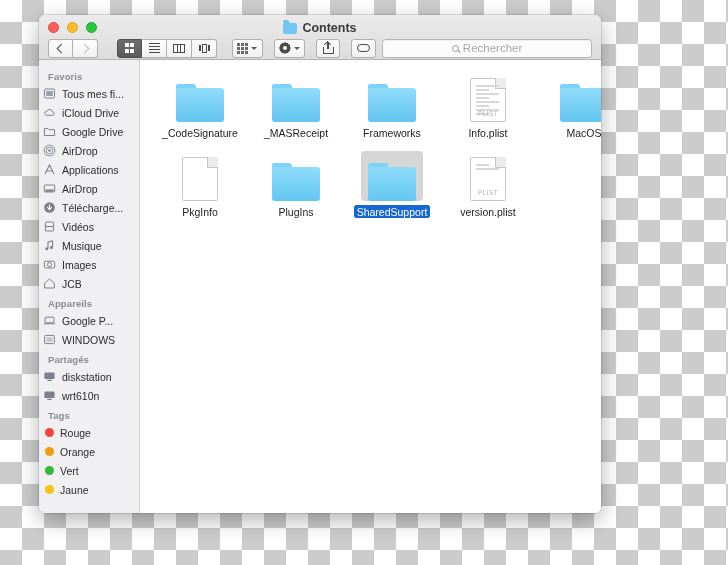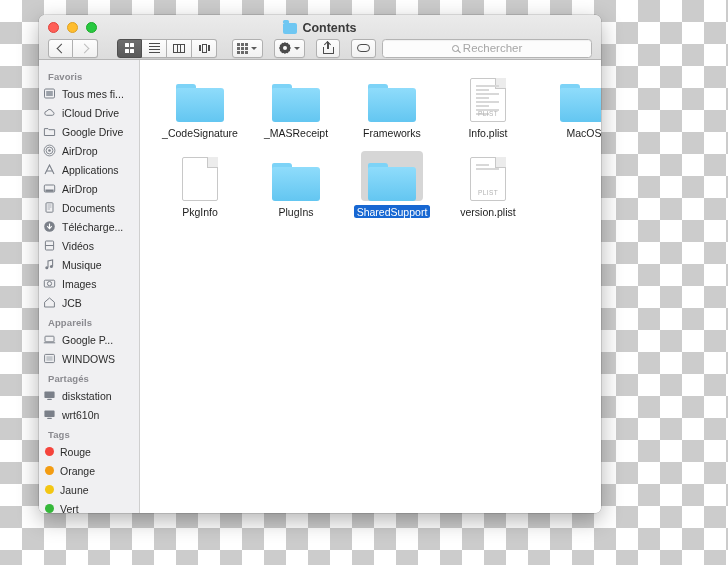--- a/index.html
+++ b/index.html
@@ -563,29 +563,20 @@
             <svg width="13" height="13" viewBox="0 0 13 13">
               <rect x="1.3" y="3" width="10.4" height="7" rx="1" fill="none" stroke="#7b8089" stroke-width="1"></rect>
               <path d="M2.4 8.6h8.2" stroke="#7b8089" stroke-width="2.2"></path>
             </svg>
           </span>
         <span>AirDrop</span>
       </div>
       <div class="sb-item">
         <span class="sb-ico">
             <svg width="13" height="13" viewBox="0 0 13 13">
-              <rect x="3" y="1.8" width="7" height="9.4" rx="0.8" fill="none" stroke="#7b8089" stroke-width="1"></rect>
-              <path d="M4.5 4h4M4.5 6h4M4.5 8h2.6" stroke="#9aa0a8" stroke-width="0.8"></path>
-            </svg>
-          </span>
-        <span>Documents</span>
-      </div>
-      <div class="sb-item">
-        <span class="sb-ico">
-            <svg width="13" height="13" viewBox="0 0 13 13">
               <circle cx="6.5" cy="6.5" r="5.3" fill="#7b8089"></circle>
               <path d="M6.5 3.4v5M4.2 6.2l2.3 2.4 2.3-2.4" fill="none" stroke="#fff" stroke-width="1.1"></path>
             </svg>
           </span>
         <span>Télécharge...</span>
       </div>
       <div class="sb-item">
         <span class="sb-ico">
             <svg width="13" height="13" viewBox="0 0 13 13">
               <rect x="2.4" y="2" width="8.2" height="9" rx="0.8" fill="none" stroke="#7b8089" stroke-width="1"></rect>
@@ -665,26 +656,26 @@
       <div class="sb-head">Tags</div>
       <div class="sb-item">
         <span class="dot" style="background:#f5443c"></span>
         <span>Rouge</span>
       </div>
       <div class="sb-item">
         <span class="dot" style="background:#f39c12"></span>
         <span>Orange</span>
       </div>
       <div class="sb-item">
+        <span class="dot" style="background:#35b83a"></span>
+        <span>Vert</span>
+      </div>
+      <div class="sb-item">
         <span class="dot" style="background:#f3c613"></span>
         <span>Jaune</span>
-      </div>
-      <div class="sb-item">
-        <span class="dot" style="background:#35b83a"></span>
-        <span>Vert</span>
       </div>
     </div>
 
     <div class="content">
       <div class="grid">
 
         <div class="cell">
           <div class="icon-wrap">
             <span class="folder">
                 <span class="tab"></span>

